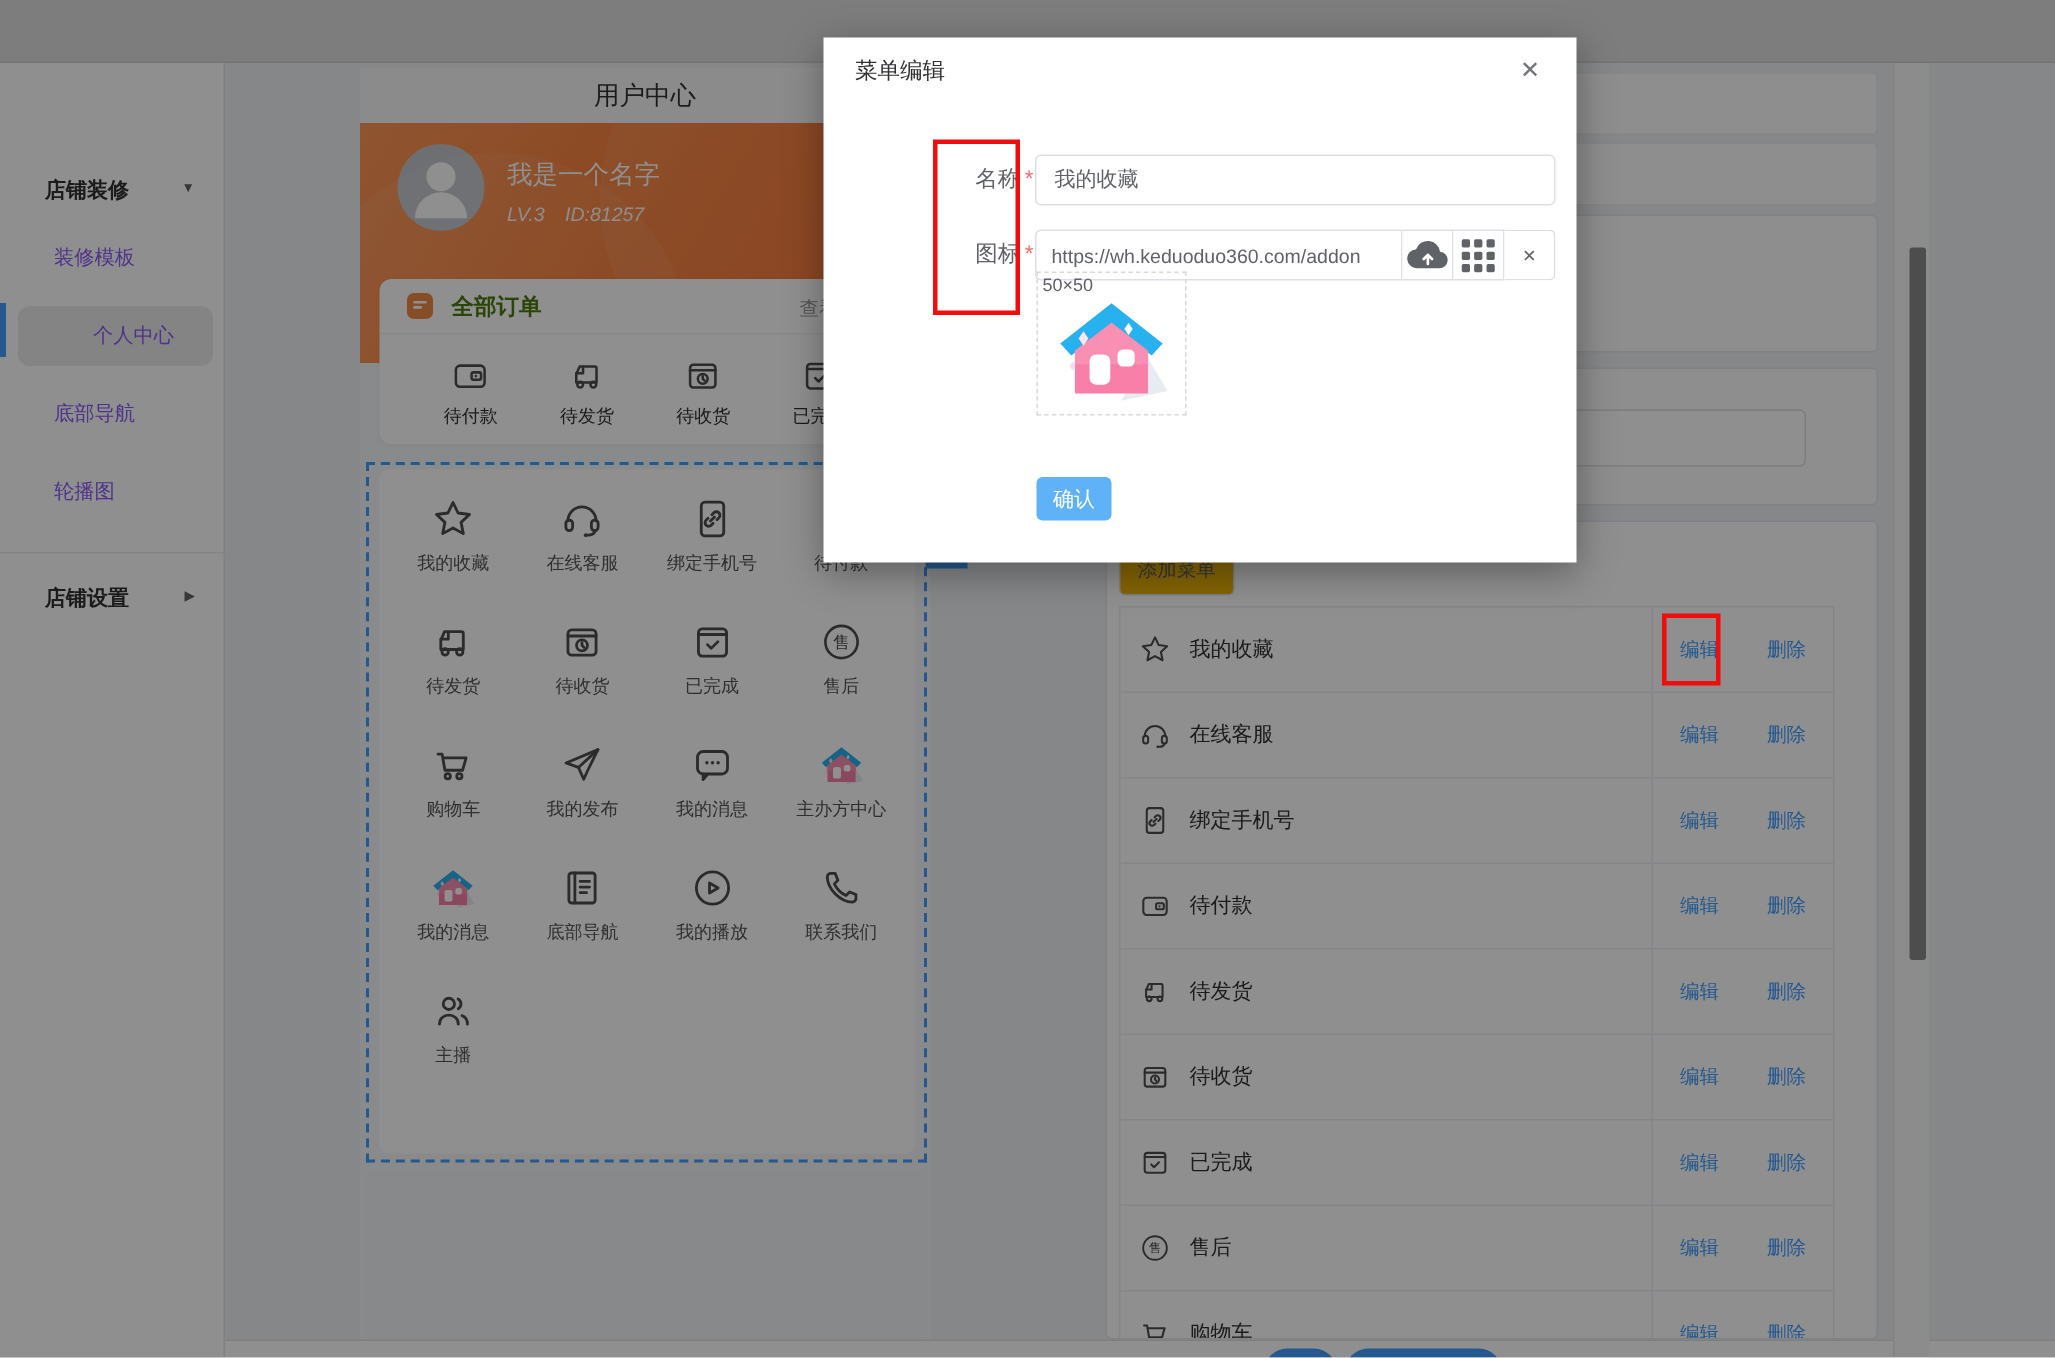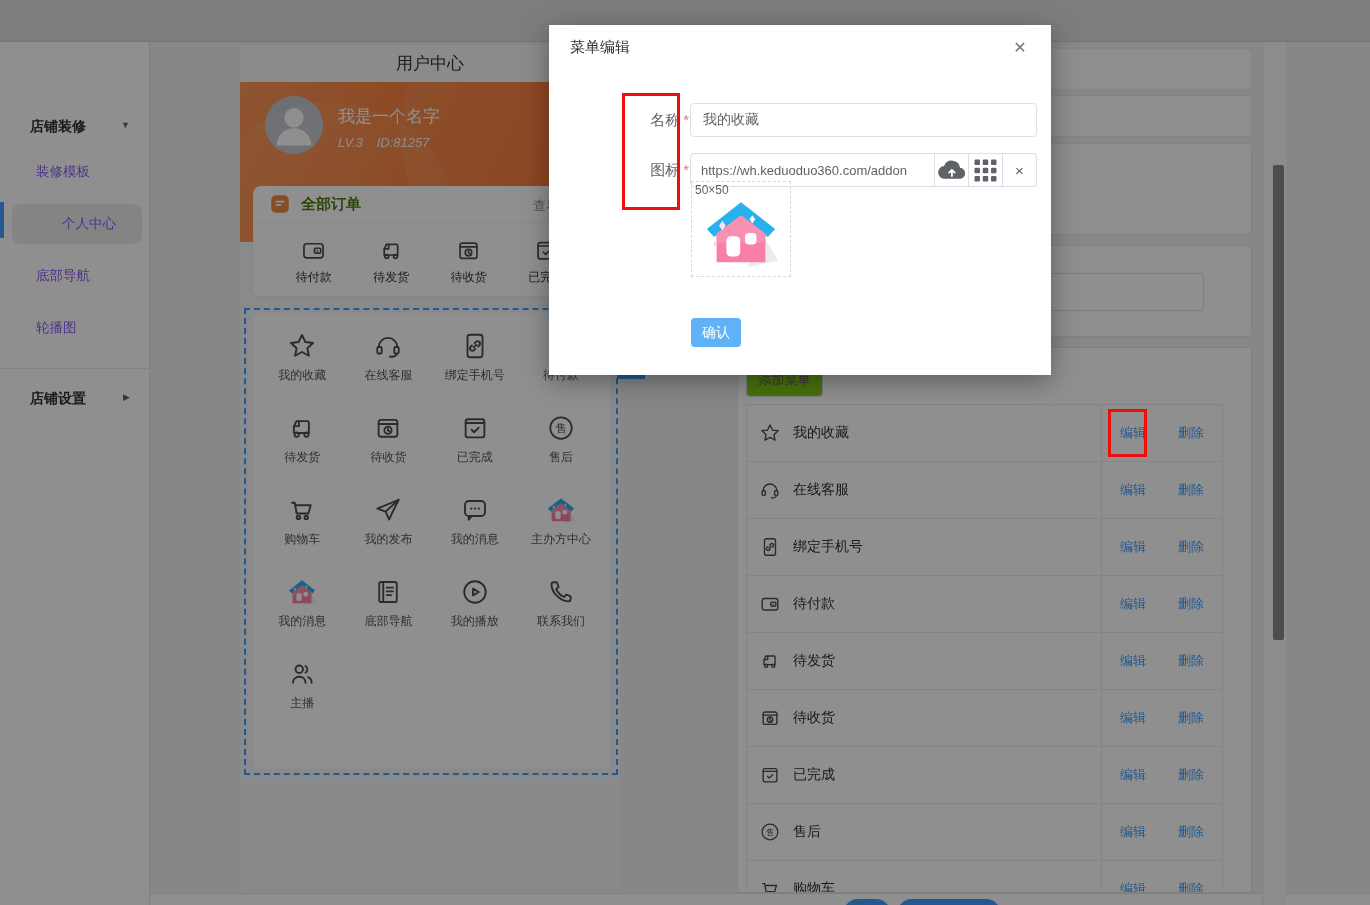--- a/index.html
+++ b/index.html
@@ -55,21 +55,21 @@
   .blue-handle { position:absolute; left:617px; top:371px; width:28px; height:8px; background:#409eff; }
 
   
   .rp-bar { position:absolute; width:507px; height:42px; left:745px; background:#fdfdfd; border:1px solid #ededed; border-radius:4px; }
   .rp-bar1 { top:48px; } .rp-bar2 { top:95px; }
   .rp-box { position:absolute; left:745px; width:507px; background:#fdfdfd; border:1px solid #e4e7ed; border-radius:4px; }
   .rp-box1 { top:143px; height:92px; }
   .rp-box2 { top:245px; height:92px; }
   .rp-input { position:absolute; left:10px; top:27px; width:448px; height:38px; background:#fff; border:1px solid #dcdfe6; border-radius:4px; }
   .rp-card { position:absolute; left:737px; top:347px; width:515px; height:546px; background:#fff; border:1px solid #e4e7ed; border-radius:4px; overflow:hidden; }
-  .add-btn { position:absolute; left:8px; top:15px; width:77px; height:34px; background:#84cc16; border:1px solid #dcdfe6; border-radius:4px; font-size:13px; color:#606266; text-align:center; line-height:32px; cursor:pointer; }
+  .add-btn { position:absolute; left:8px; top:15px; width:77px; height:34px; background:#eab308; border:1px solid #dcdfe6; border-radius:4px; font-size:13px; color:#606266; text-align:center; line-height:32px; cursor:pointer; }
   .ptable { position:absolute; left:8px; top:56px; width:477px; height:489px; border:1px solid #ebeef5; border-bottom:none; overflow:hidden; }
   .trow { display:flex; height:57px; border-bottom:1px solid #ebeef5; }
   .tcell-main { flex:1; display:flex; align-items:center; padding-left:12px; }
   .tcell-main .icon { width:22px; height:22px; display:inline-flex; }
   .tlabel { margin-left:12px; font-size:14px; color:#303133; }
   .tcell-actions { width:121px; border-left:1px solid #ebeef5; display:flex; align-items:center; justify-content:center; gap:32px; }
   .tcell-actions a { font-size:13px; color:#409eff; text-decoration:none; cursor:pointer; }
 
   .footer-bar { position:absolute; left:150px; top:893px; width:1220px; height:40px; background:#fff; border-top:1px solid #e0e0e0; }
   .f-btn { position:absolute; top:5px; height:30px; border-radius:15px; background:#409eff; }

